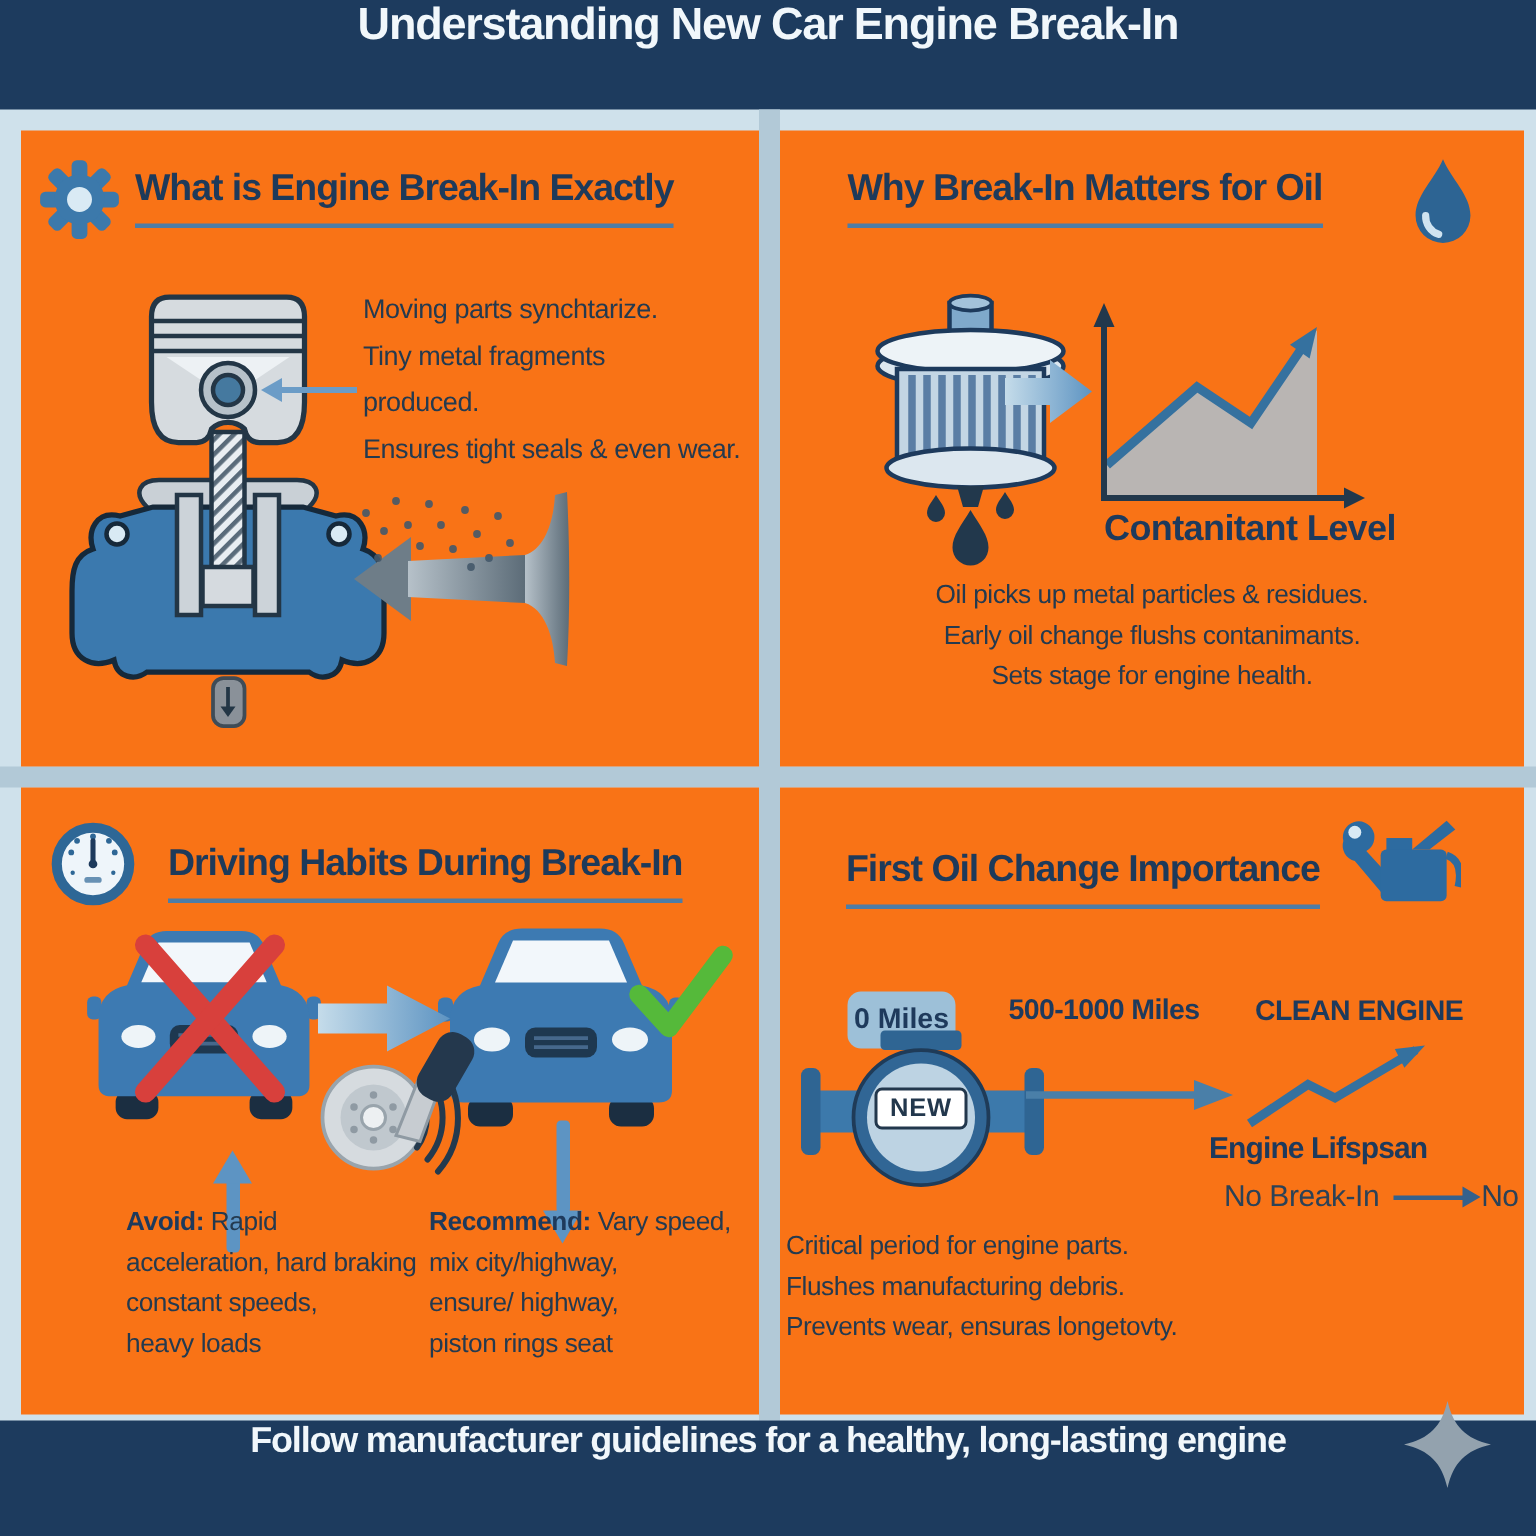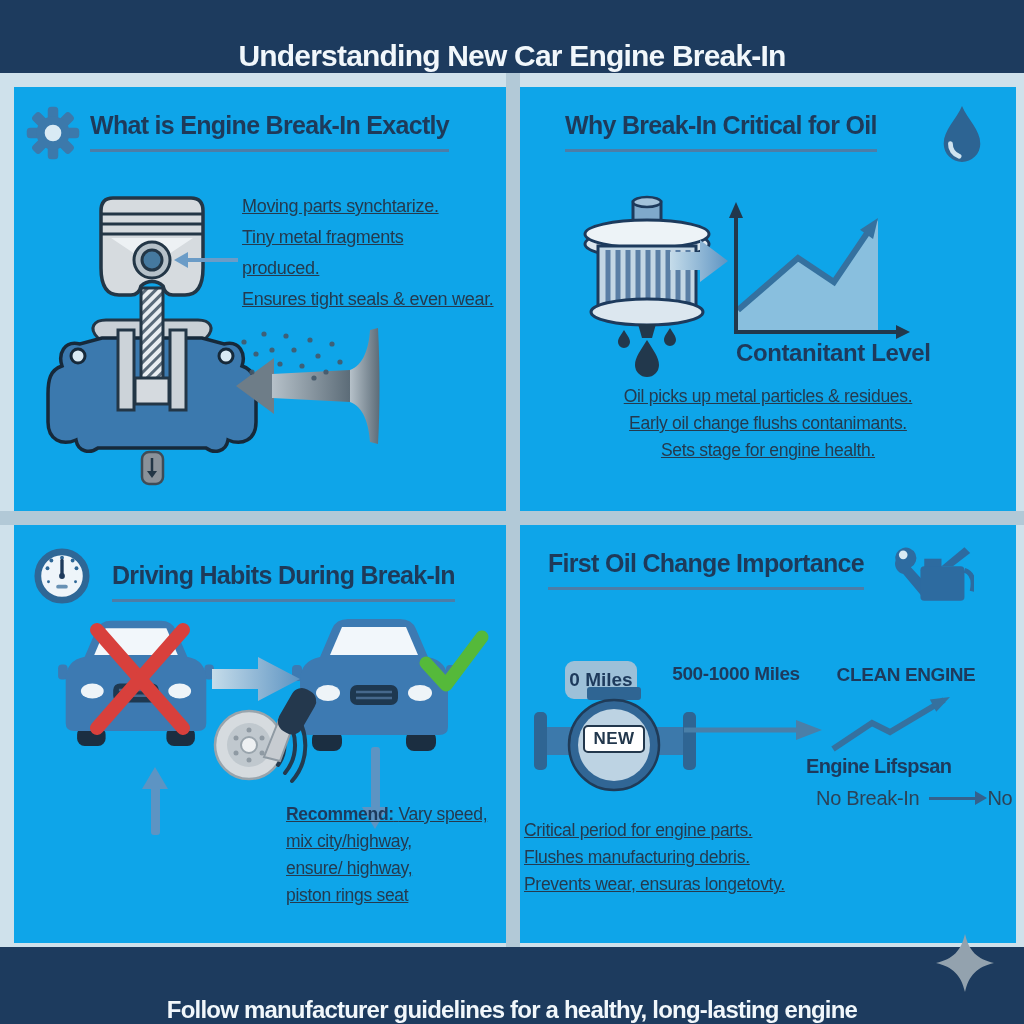--- a/index.html
+++ b/index.html
@@ -3,33 +3,33 @@
 <meta charset="utf-8">
 <style>
   html,body { margin:0; padding:0; background:#8fa6b5; }
   * { box-sizing:border-box; }
   .stage {
     position:relative; width:1024px; height:1024px; margin:0 auto;
     background:#cfe1eb; overflow:hidden;
     font-family:"Liberation Sans", sans-serif;
   }
   .band { position:absolute; left:0; width:1024px; background:#1d3b5e;
-          display:flex; align-items:flex-end; justify-content:center; }
+          display:flex; align-items:flex-start; justify-content:center; }
   .band-title { color:#f1f7fb; font-weight:bold; letter-spacing:-0.8px; }
   .divider { position:absolute; background:#b2c9d7; }
-  .panel { position:absolute; background:#0ea5e9; }
+  .panel { position:absolute; background:#f97316; }
   .icon { position:absolute; }
   .panel-title {
     position:absolute; display:inline-block;
     font-weight:bold; font-size:25px; color:#1e3a5a; letter-spacing:-0.7px;
     border-bottom:3.5px solid #4d7da7; padding-bottom:9px; white-space:nowrap;
   }
   .note {
     position:absolute; font-size:17.5px; color:#243a4f;
-    letter-spacing:-0.3px; line-height:27px;text-decoration:underline;
+    letter-spacing:-0.3px; line-height:27px;
   }
   .pre { white-space:pre-line; }
   .b { font-weight:bold; color:#1e3a5c; }
   .mlabel { position:absolute; font-weight:bold; color:#1e3a5c;
             letter-spacing:-0.4px; white-space:nowrap; }
   .bubble {
     position:absolute; background:#9dc0d8; border-radius:9px;
     display:flex; align-items:center; justify-content:center;
     font-weight:bold; font-size:19px; color:#1e3a5c;
   }
@@ -153,21 +153,21 @@
         <circle cx="312" cy="190" r="2.6"></circle>
           <circle cx="318" cy="162" r="2.6"></circle>
         <circle cx="326" cy="180" r="2.6"></circle>
           <circle cx="238" cy="190" r="2.6"></circle>
         <circle cx="300" cy="196" r="2.6"></circle>
       </g>
     </svg>
   </section>
 
   <section class="panel" style="left:520px;top:87px;width:496px;height:424px">
-    <h2 class="panel-title" style="left:45px;top:24px;margin:0">Why Break-In Critical for Oil</h2>
+    <h2 class="panel-title" style="left:45px;top:24px;margin:0">Why Break-In Matters for Oil</h2>
     <span class="icon" style="left:416px;top:16px">
       <svg width="52" height="64" viewBox="0 0 54 66">
         <path d="M27 3 C33 17 46 28 46 42 A19 19 0 0 1 8 42 C8 28 21 17 27 3 Z" fill="#2d6493"></path>
         <path d="M15 42 A13 13 0 0 0 24 55" stroke="#cfe3f0" stroke-width="5" fill="none" stroke-linecap="round"></path>
       </svg>
     </span>
 
     <svg width="496" height="210" viewBox="0 0 496 210" style="position:absolute;left:0;top:95px">
       <defs>
         <linearGradient id="ga2" x1="0" y1="0" x2="1" y2="0">
@@ -306,31 +306,38 @@
         <rect x="137" y="172" width="9" height="50" rx="3"></rect>
         <polygon points="141,154 128,176 154,176"></polygon>
       </g>
 
       <g fill="#5d94c3">
         <rect x="357" y="134" width="9" height="62" rx="3"></rect>
         <polygon points="361,216 348,194 374,194"></polygon>
       </g>
     </svg>
 
+    <div class="note" style="left:70px;top:276px;width:238px">
+      <span class="b">Avoid:</span>
+      <span class="pre">Rapid
+acceleration, hard braking
+constant speeds,
+heavy loads</span>
+    </div>
     <div class="note" style="left:272px;top:276px;width:228px">
       <span class="b">Recommend:</span>
       <span class="pre">Vary speed,
 mix city/highway,
 ensure/ highway,
 piston rings seat</span>
     </div>
   </section>
 
   <section class="panel" style="left:520px;top:525px;width:496px;height:418px">
-    <h2 class="panel-title" style="left:28px;top:24px;margin:0">First Oil Change Importance</h2>
+    <h2 class="panel-title" style="left:28px;top:24px;margin:16px">First Oil Change Importance</h2>
     <span class="icon" style="left:366px;top:14px">
       <svg width="88" height="70" viewBox="0 0 92 72">
         <path d="M10 22 a11 11 0 1 1 16 7 l22 24 -9 8 -21 -25 a11 11 0 0 1 -8 -14 z" fill="#2d6ba0"></path>
         <circle cx="18" cy="16" r="4.5" fill="#d9eaf4"></circle>
         <rect x="40" y="20" width="18" height="10" fill="#2d6ba0"></rect>
         <polygon points="58,28 82,8 88,14 70,28" fill="#2d6ba0"></polygon>
         <rect x="36" y="28" width="46" height="36" rx="4" fill="#2d6ba0"></rect>
         <path d="M82 32 q12 4 8 22" stroke="#2d6ba0" stroke-width="5" fill="none"></path>
       </svg>
     </span>

